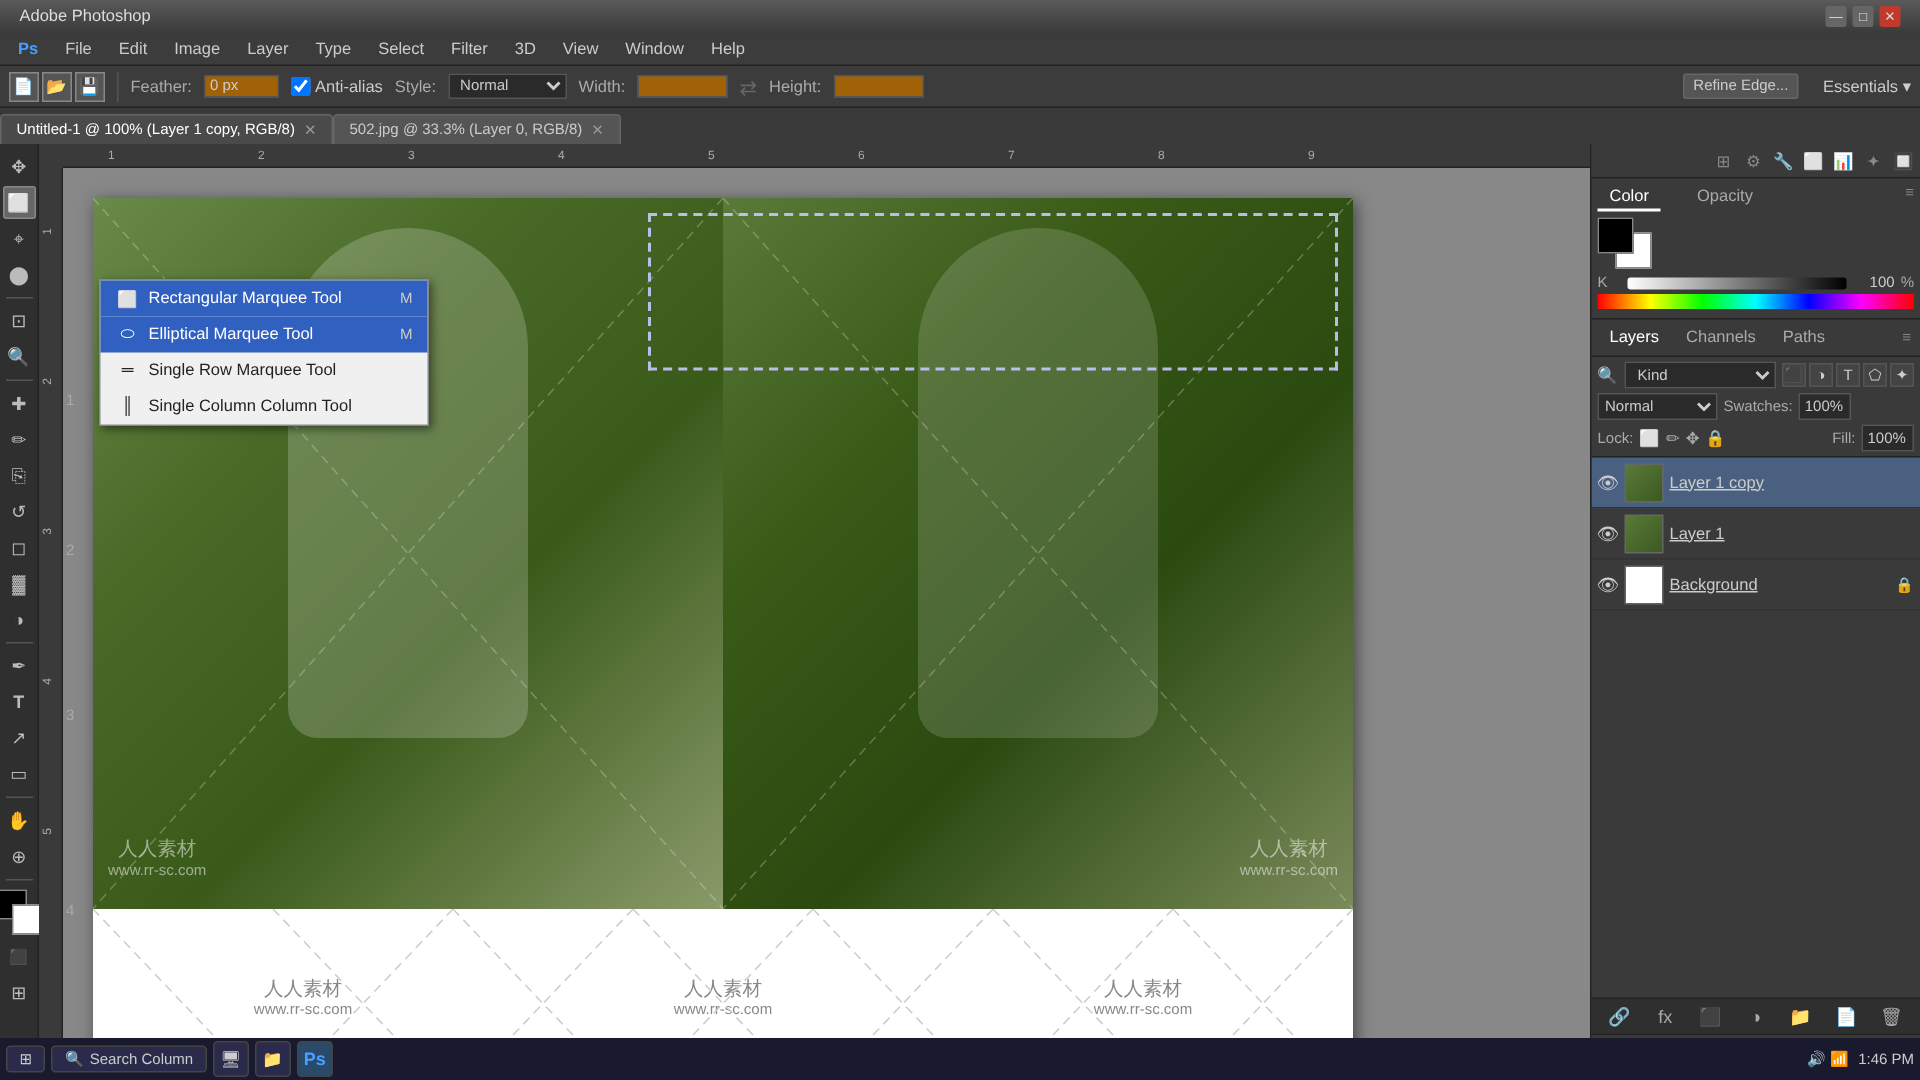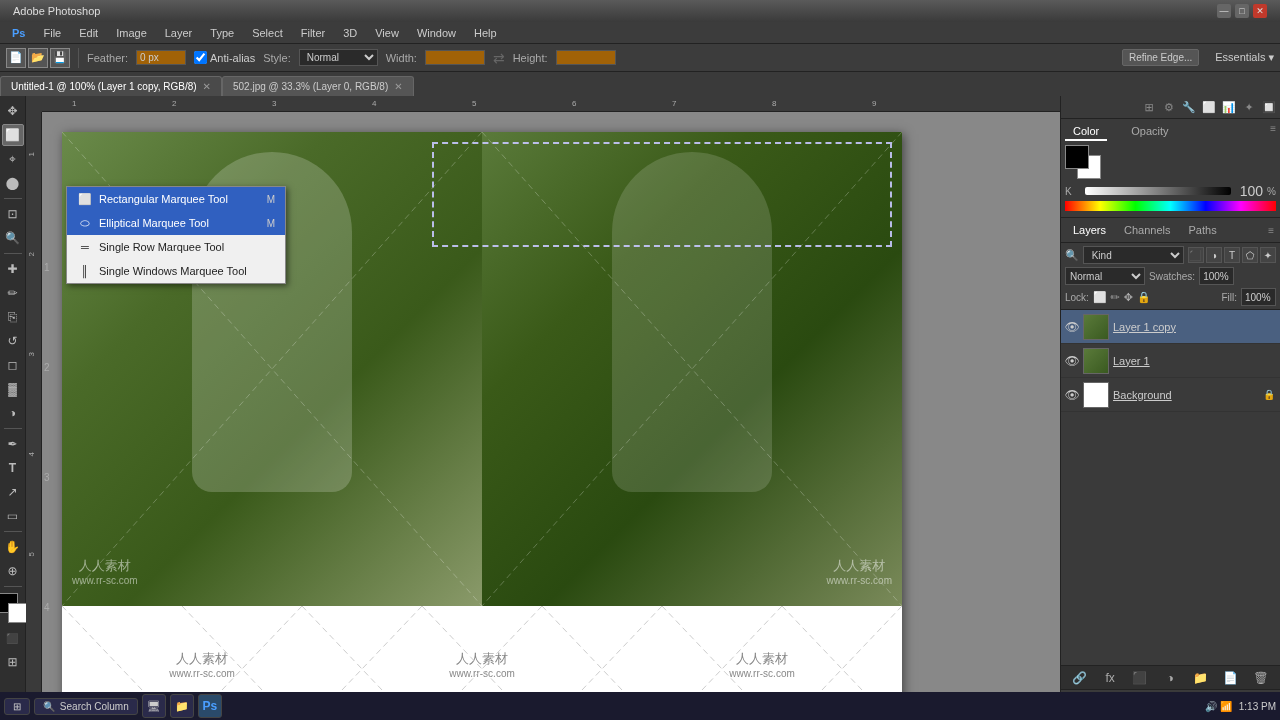--- a/index.html
+++ b/index.html
@@ -230,21 +230,21 @@
       margin-bottom: 2px;
     }
     .slider-label { width: 16px; color: #aaa; font-size: 10px; }
     .color-slider {
       flex: 1;
       height: 8px;
       background: linear-gradient(to right, #1a1a1a, #c0c0c0);
       border-radius: 2px;
       cursor: pointer;
     }
-    .slider-value { width: 28px; text-align: right; color: #ccc; font-size: 14px; }
+    .slider-value { width: 28px; text-align: right; color: #ccc; font-size: 10px; }
     .color-spectrum {
       height: 10px;
       background: linear-gradient(to right, #ff0000, #ffff00, #00ff00, #00ffff, #0000ff, #ff00ff, #ff0000);
       margin-bottom: 2px;
       cursor: pointer;
     }
 
     
     #layers-panel {
       flex: 1;
@@ -536,21 +536,21 @@
         <span>Elliptical Marquee Tool</span>
         <span class="ctx-shortcut" style="color:#ccc;">M</span>
       </div>
       <div class="ctx-item">
         <div class="ctx-icon">═</div>
         <span>Single Row Marquee Tool</span>
         <span class="ctx-shortcut"></span>
       </div>
       <div class="ctx-item">
         <div class="ctx-icon">║</div>
-        <span>Single Windows Marquee Tool</span>
+        <span>Single Column Column Tool</span>
         <span class="ctx-shortcut"></span>
       </div>
     </div>
 
     <div id="ruler-corner"></div>
     <div id="ruler-h">
       <span style="color:#aaa;font-size:8px;position:absolute;left:30px;">1</span>
       <span style="color:#aaa;font-size:8px;position:absolute;left:130px;">2</span>
       <span style="color:#aaa;font-size:8px;position:absolute;left:230px;">3</span>
       <span style="color:#aaa;font-size:8px;position:absolute;left:330px;">4</span>
@@ -784,15 +784,15 @@
   <div class="taskbar-btn">
     <span>🔍</span>
     <span>Search Column</span>
   </div>
   <div style="width:24px;height:24px;display:flex;align-items:center;justify-content:center;background:#2a2a4a;border:1px solid #444;border-radius:3px;cursor:pointer;">🖥</div>
   <div style="width:24px;height:24px;display:flex;align-items:center;justify-content:center;background:#2a2a4a;border:1px solid #444;border-radius:3px;cursor:pointer;">📁</div>
   <div style="width:24px;height:24px;display:flex;align-items:center;justify-content:center;background:#2a4a6a;border:1px solid #444;border-radius:3px;cursor:pointer;font-weight:bold;color:#4a9eff;font-size:12px;">Ps</div>
   <div style="flex:1;"></div>
   <div class="taskbar-right">
     <span>🔊 📶</span>
-    <span>1:13 PM</span>
+    <span>1:46 PM</span>
   </div>
 </div>
 
 </body></html>

